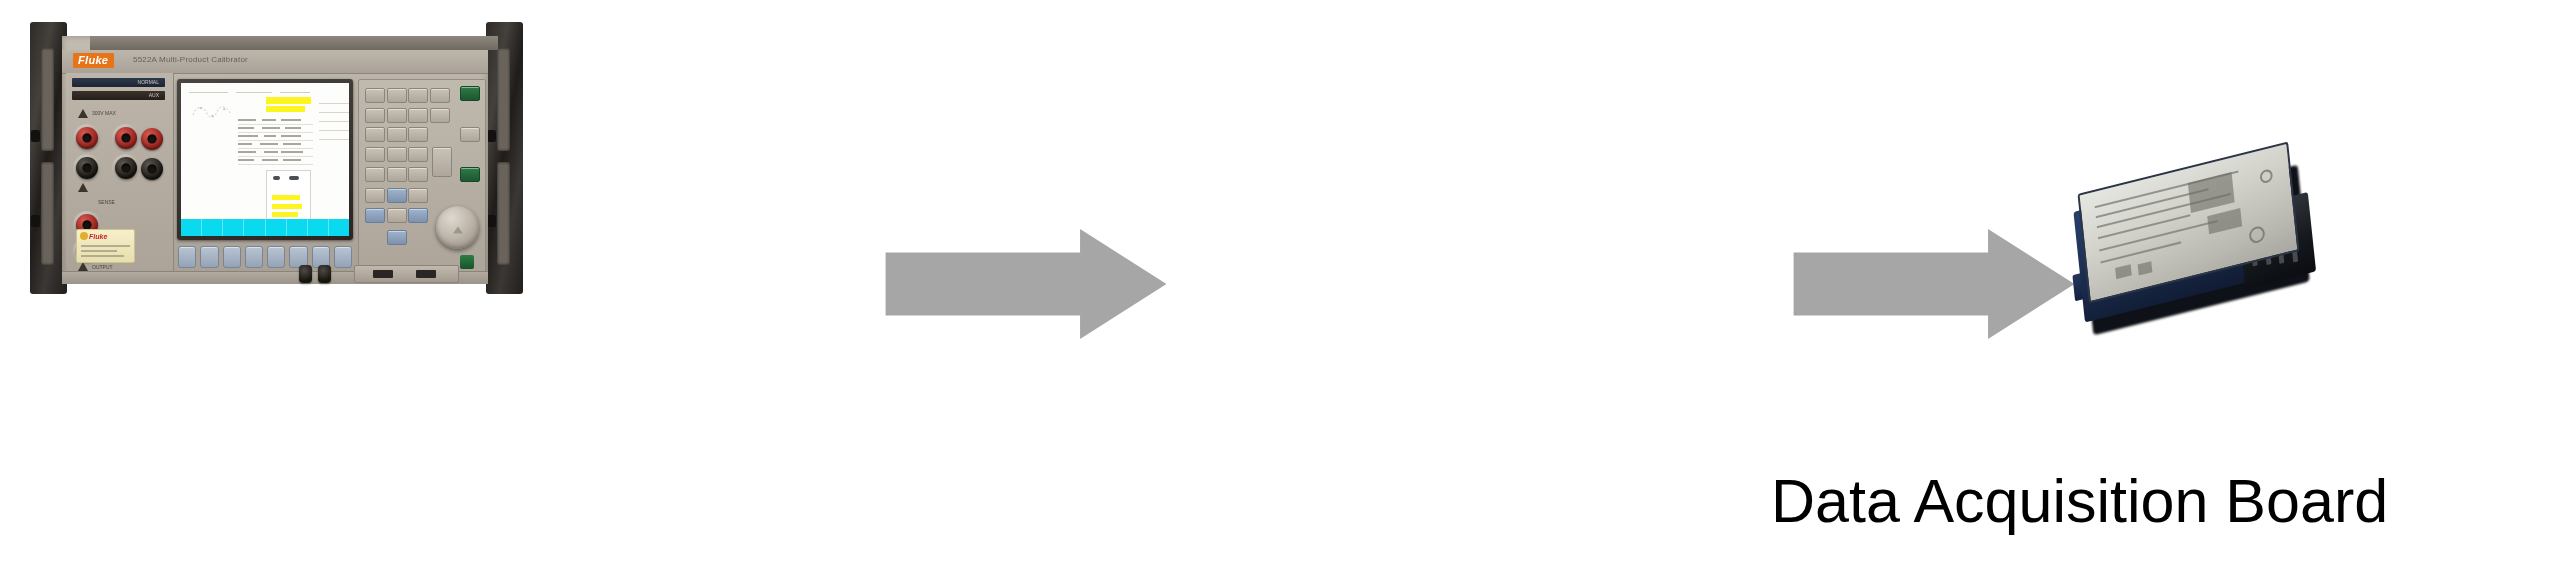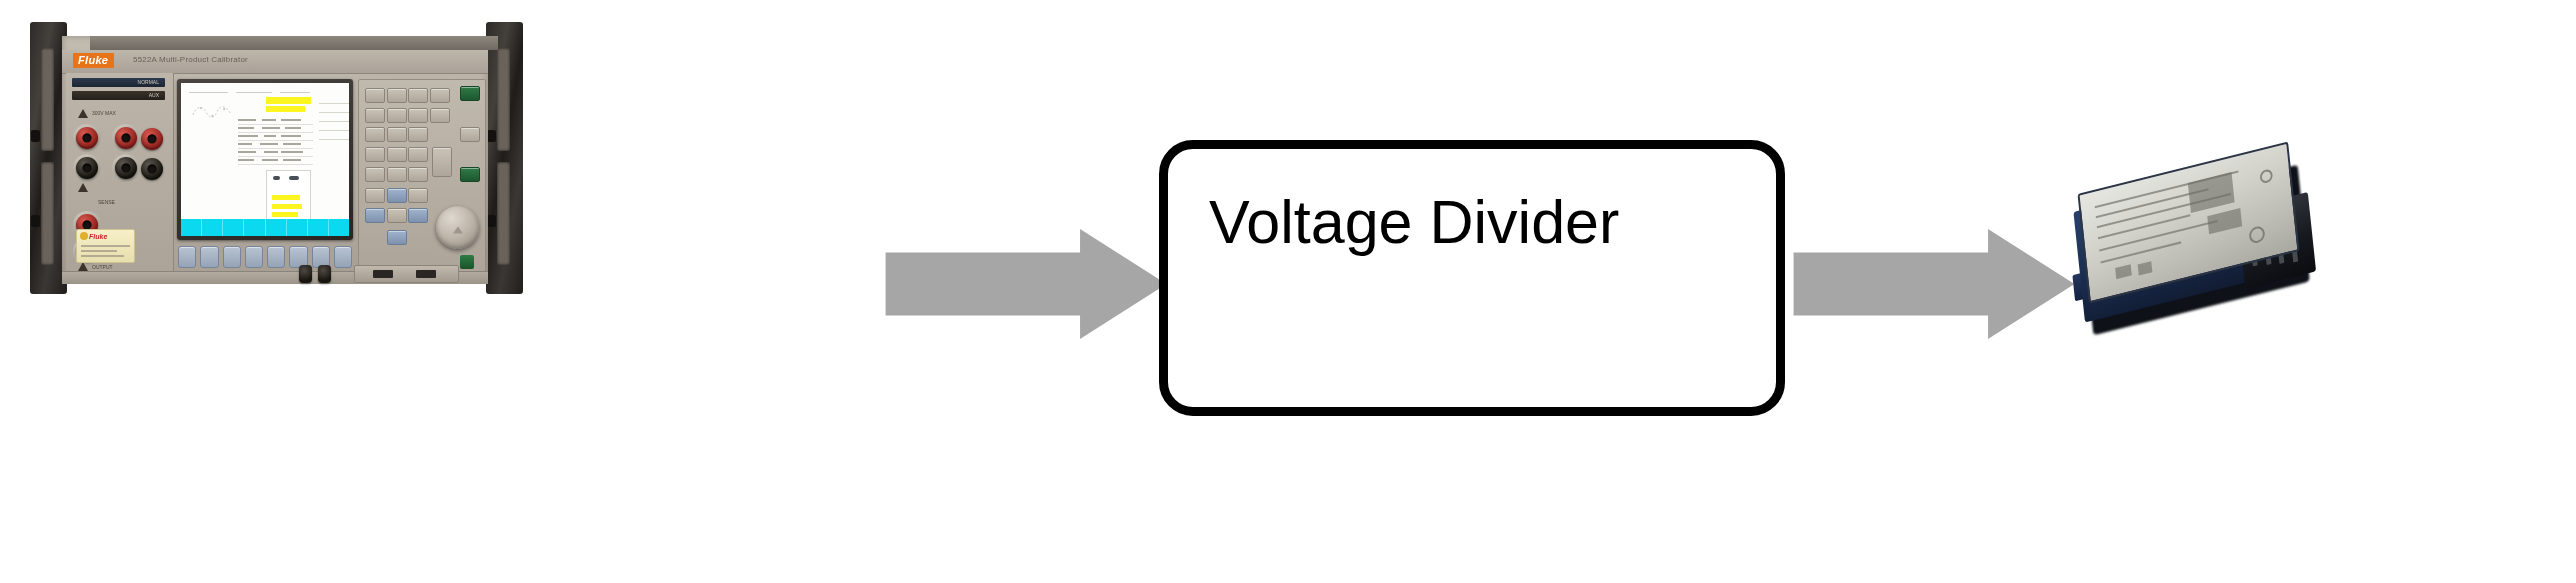--- a/index.html
+++ b/index.html
@@ -721,23 +721,20 @@
         <div class="io-port" style="left:61px; width:20px;"></div>
       </div>
 
     </div>
   </div>
 
   <svg class="flow-arrow" style="left:885px; top:229px;" width="286" height="110" viewBox="0 0 290 112">
     <polygon points="0,24 198,24 198,0 286,56 198,112 198,88 0,88" fill="#a6a6a6"></polygon>
   </svg>
 
-  <div id="vd-box">
-    <div id="vd-label">Voltage Divider</div>
-  </div>
 
   <svg class="flow-arrow" style="left:1793px; top:229px;" width="286" height="110" viewBox="0 0 290 112">
     <polygon points="0,24 198,24 198,0 286,56 198,112 198,88 0,88" fill="#a6a6a6"></polygon>
   </svg>
 
   <div id="daq">
     <div id="daq-shadow"></div>
     <div id="daq-pcb-edge"></div>
     <div id="daq-side"></div>
 
@@ -762,15 +759,16 @@
 
       <div class="lbl-blk" style="left:110px; top:14px; width:45px; height:30px;"></div>
       <div class="lbl-blk" style="left:126px; top:51px; width:34px; height:18px;"></div>
       <div class="lbl-blk" style="left:28px; top:79px; width:16px; height:11px;"></div>
       <div class="lbl-blk" style="left:51px; top:81px; width:14px; height:11px;"></div>
       <div class="lbl-circ" style="left:166px; top:73px; width:12px; height:12px;"></div>
       <div class="lbl-circ" style="left:183px; top:20px; width:9px; height:9px;"></div>
     </div>
   </div>
 
+  <div id="daq-caption">Data Acquisition Board</div>
 
 </div>
 
 
 </body></html>

